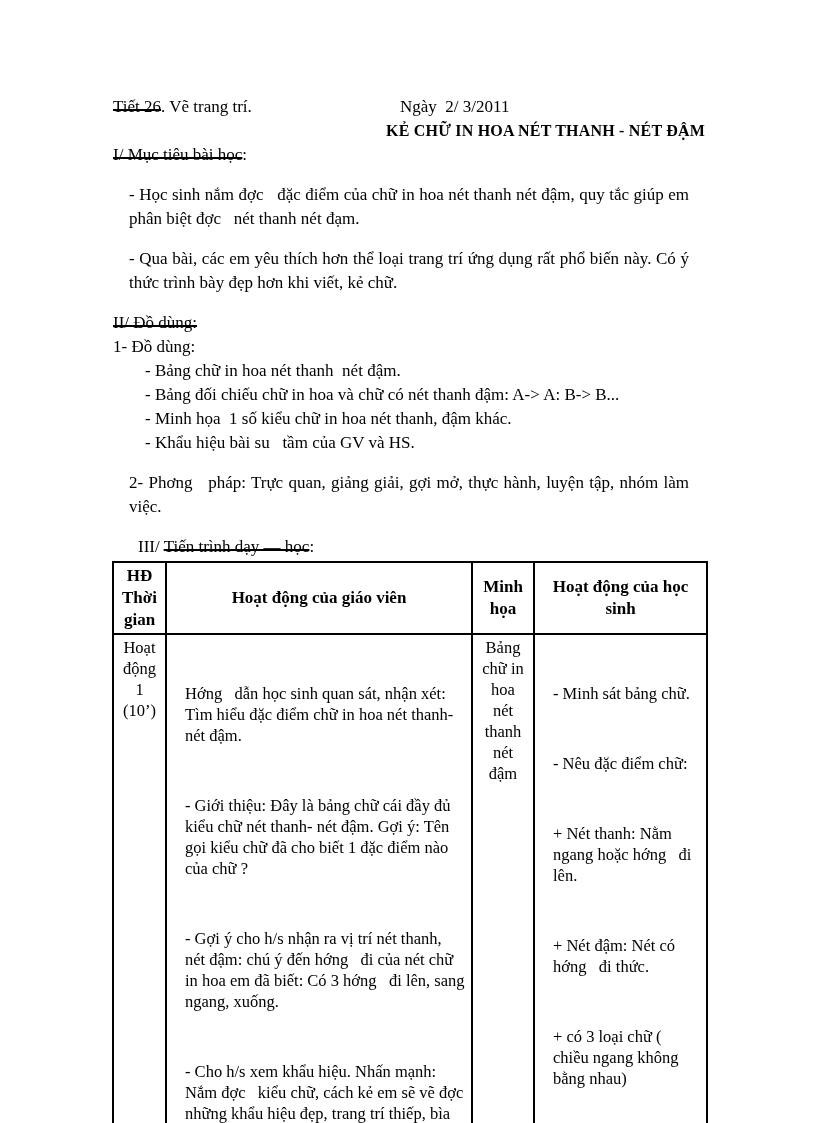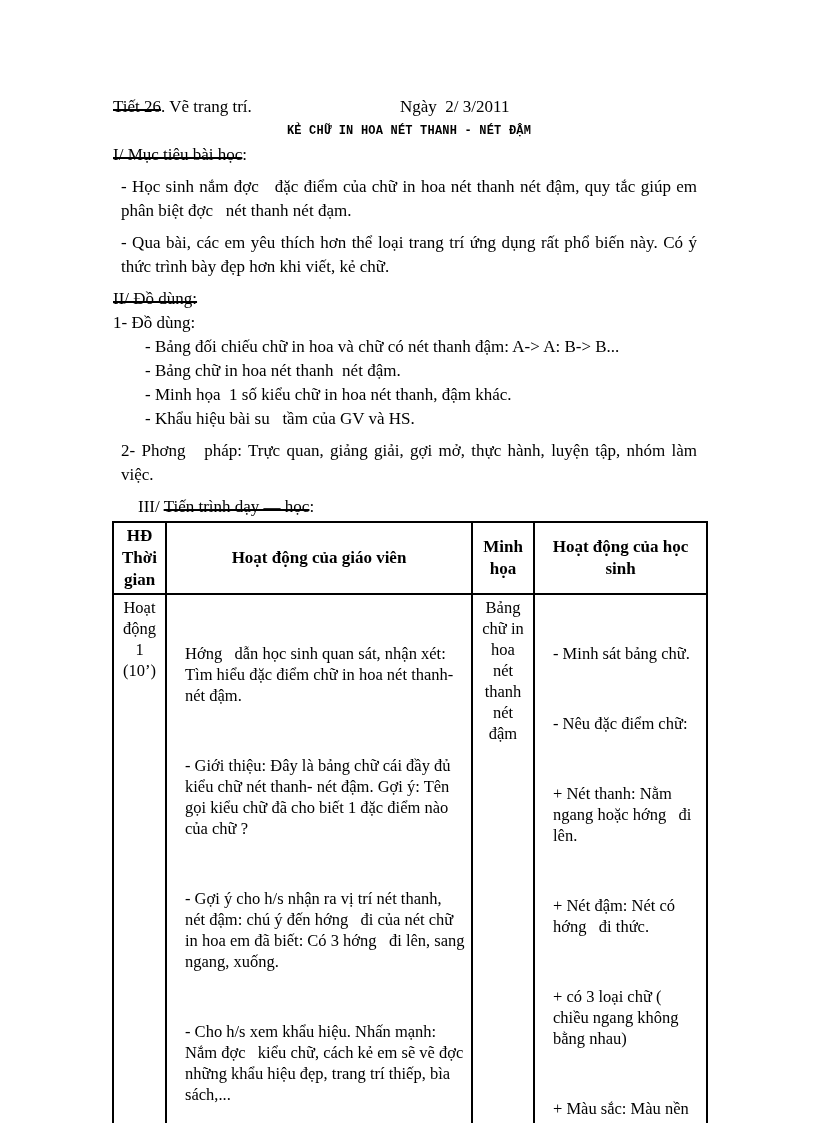--- a/index.html
+++ b/index.html
@@ -17,33 +17,32 @@
     left:113px;top:95px;
     width:592px;
     font-size:17px;
     line-height:24px;
   }
   .line{margin:0;white-space:pre-wrap;}
   .header-line{position:relative;}
   .date{position:absolute;left:287px;top:0;text-align:center;}
   .doc-title{
     font-weight:bold;
-    font-size:12px;
-    text-align:center;
+    font-size:16px;
+    text-align:right;
     letter-spacing:.2px;
     margin:0;
-    font-family:Liberation Mono, monospace;
   }
   .hstrike{
     text-decoration:underline;
     text-decoration-thickness:1.6px;
     text-underline-offset:-3px;
     text-decoration-skip-ink:none;
   }
-  .para{margin:8px;text-align:justify;white-space:pre-wrap;}
+  .para{margin:16px;text-align:justify;white-space:pre-wrap;}
   .indent1{padding-left:32px;}
   .indent2{padding-left:25px;}
   
   table.lesson{
     border-collapse:collapse;
     table-layout:fixed;
     width:594px;
     margin-left:-1px;
     margin-top:2px;
   }
@@ -99,22 +98,22 @@
 
     <p class="line"><span class="hstrike">I/ Mục tiêu bài học</span><span>:</span></p>
 
     <p class="para">- Học sinh nắm đợc   đặc điểm của chữ in hoa nét thanh nét đậm, quy tắc giúp em phân biệt đợc   nét thanh nét đạm.</p>
     <p class="para">- Qua bài, các em yêu thích hơn thể loại trang trí ứng dụng rất phổ biến này. Có ý thức trình bày đẹp hơn khi viết, kẻ chữ.</p>
 
     <p class="line"><span class="hstrike">II/ Đồ dùng:</span></p>
 
     <p class="line">1- Đồ dùng:</p>
 
+    <p class="line indent1">- Bảng chữ in hoa nét thanh  nét đậm.</p>
     <p class="line indent1">- Bảng đối chiếu chữ in hoa và chữ có nét thanh đậm: A-&gt; A: B-&gt; B...</p>
-    <p class="line indent1">- Bảng chữ in hoa nét thanh  nét đậm.</p>
     <p class="line indent1">- Minh họa  1 số kiểu chữ in hoa nét thanh, đậm khác.</p>
     <p class="line indent1">- Khẩu hiệu bài su   tầm của GV và HS.</p>
 
     <p class="para">2- Phơng   pháp: Trực quan, giảng giải, gợi mở, thực hành, luyện tập, nhóm làm việc.</p>
 
     <p class="line indent2"><span>III/ </span><span class="hstrike">Tiến trình dạy — học</span><span>:</span></p>
 
     <table class="lesson">
       <colgroup>
         <col class="col-hd">

